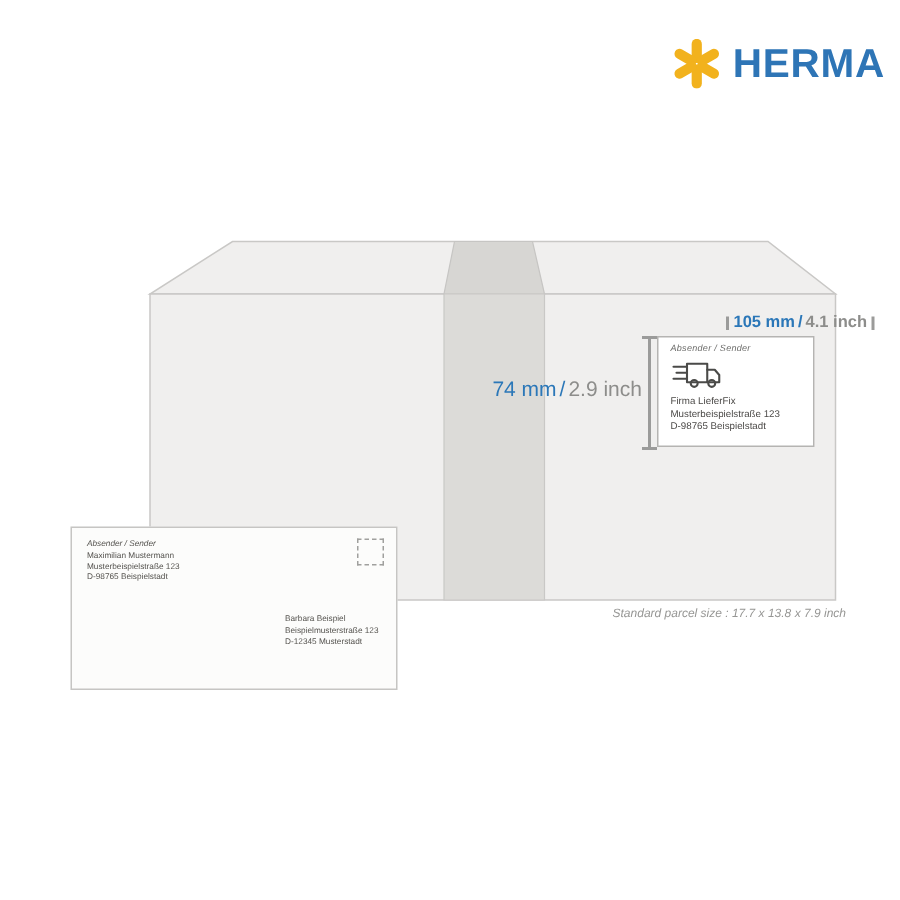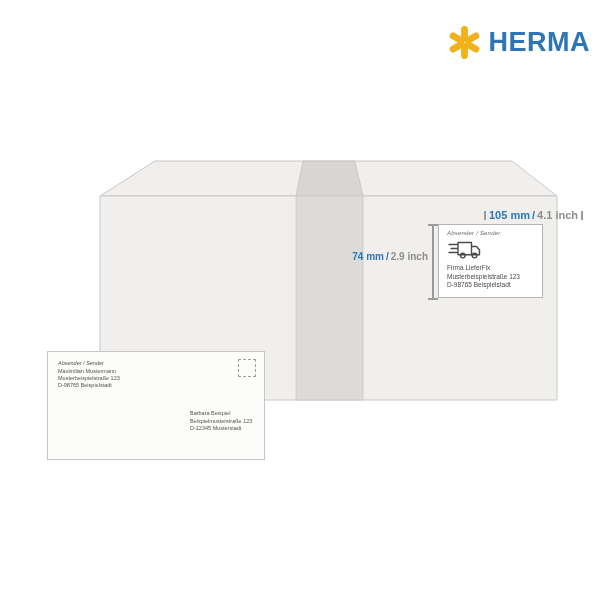--- a/index.html
+++ b/index.html
@@ -26,21 +26,21 @@
   .dim-h .hline{flex:1 1 auto;height:2px;background:#9b9b9a;}
   .dim-text{padding:0 3px;font-size:11px;font-weight:bold;white-space:nowrap;line-height:1;}
   .dim-blue{color:#2B77B8;}
   .dim-gray{color:#8d8d8b;}
   .dim-slash{color:#2B77B8;padding:0 2px;}
   
   .dim-v{position:absolute;left:428px;top:224px;width:10px;height:76px;z-index:3;}
   .dim-v .vline{position:absolute;left:4px;top:0;bottom:0;width:2px;background:#9b9b9a;}
   .dim-v .vcap-top{position:absolute;left:0;right:0;top:0;height:2px;background:#9b9b9a;}
   .dim-v .vcap-bottom{position:absolute;left:0;right:0;bottom:0;height:2px;background:#9b9b9a;}
-  .dim-v-text{position:absolute;right:172px;top:251px;font-size:10px;font-weight:bold;white-space:nowrap;z-index:3;}
+  .dim-v-text{position:absolute;right:172px;top:251px;font-size:14px;font-weight:normal;white-space:nowrap;z-index:3;}
   
   .envelope{
     position:absolute;left:47px;top:351px;width:218px;height:109px;box-sizing:border-box;
     background:#fcfcfb;border:1px solid #c6c5c3;z-index:4;
   }
   .env-sender{position:absolute;left:10px;top:8px;font-size:5.5px;line-height:7px;color:#55534f;}
   .env-sender .italic{font-style:italic;margin-bottom:1px;}
   .env-recipient{position:absolute;left:142px;top:58px;font-size:5.5px;line-height:7.5px;color:#55534f;}
   .stamp{position:absolute;left:190px;top:7px;width:18px;height:18px;border:1px dashed #a0a09e;box-sizing:border-box;}
   
@@ -123,15 +123,16 @@
     </div>
     <div class="stamp"></div>
     <div class="env-recipient">
       <div>Barbara Beispiel</div>
       <div>Beispielmusterstraße 123</div>
       <div>D-12345 Musterstadt</div>
     </div>
   </div>
 
   <div class="size-caption">
+    <div class="italic">Standard parcel size : 17.7 x 13.8 x 7.9 inch</div>
   </div>
 
 </div>
 
 </body></html>

